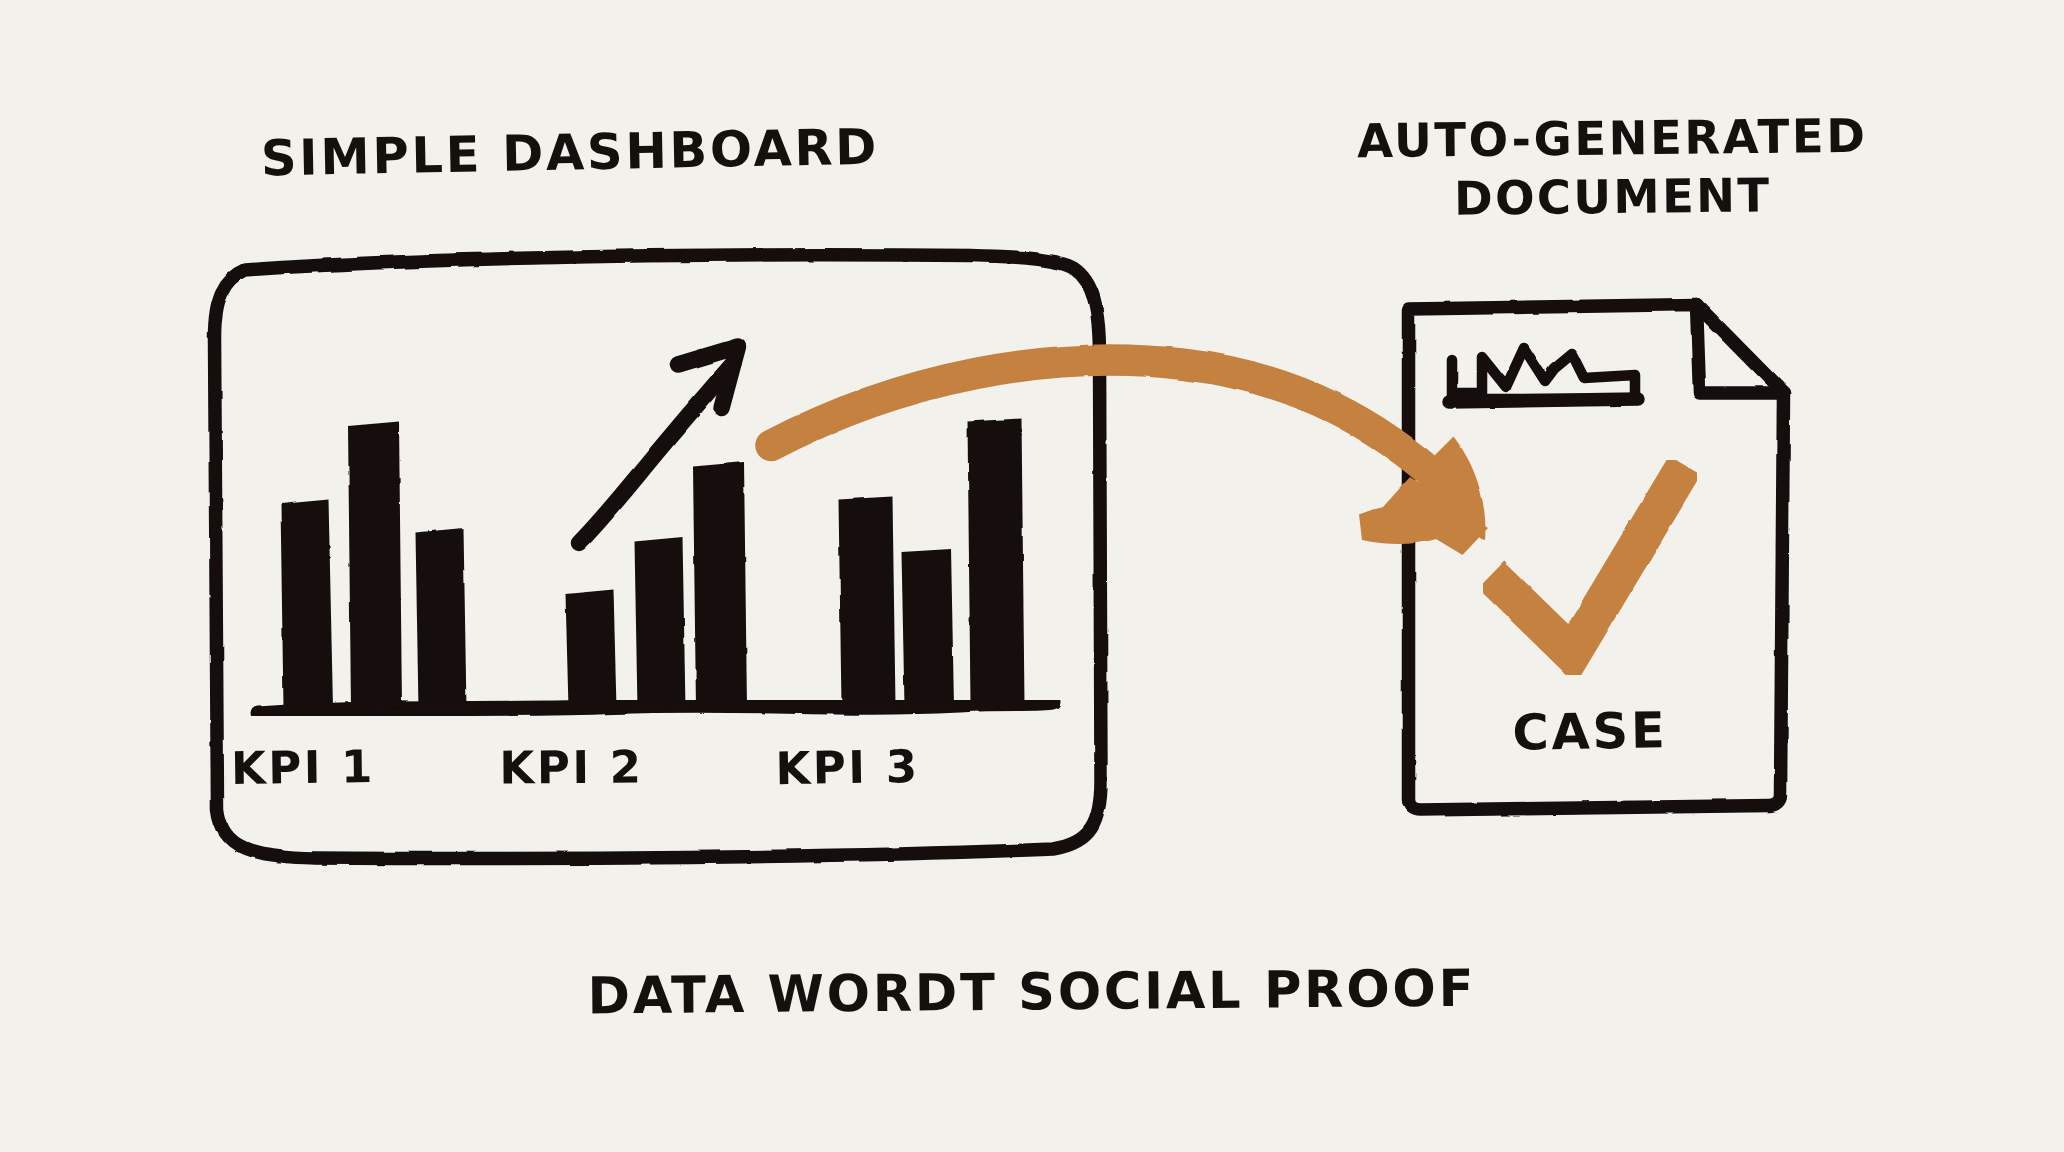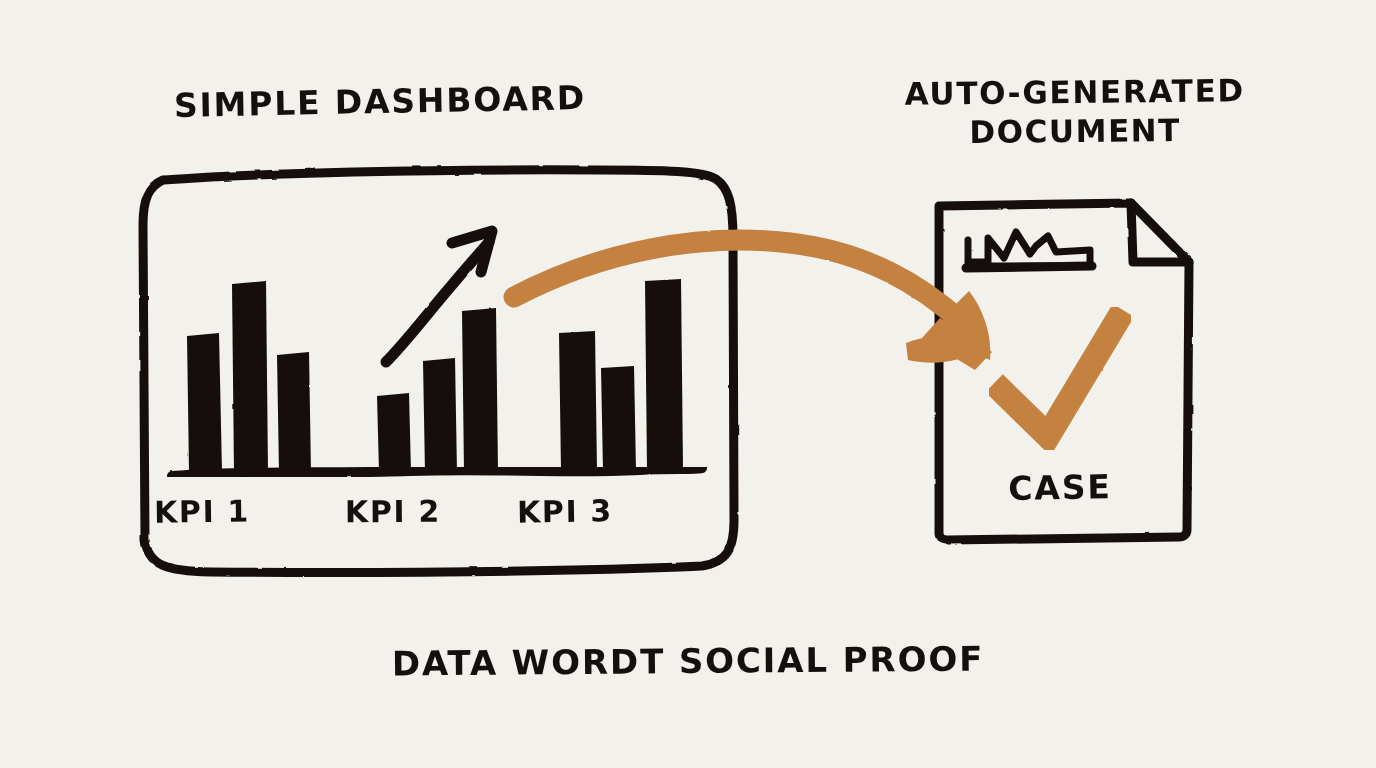--- a/index.html
+++ b/index.html
@@ -69,21 +69,21 @@
     transform: rotate(-0.5deg);
   }
   .kpi-label {
     position: absolute;
     top: 496px;
     font-size: 30px;
     text-align: center;
     width: 150px;
   }
   #kpi-label-0 { left: 127px; transform: rotate(-0.8deg); }
-  #kpi-label-1 { left: 318px; transform: rotate(-0.4deg); }
+  #kpi-label-1 { left: 306px; transform: rotate(-0.4deg); }
   #kpi-label-2 { left: 490px; transform: rotate(-0.9deg); }
   #case-label {
     position: absolute;
     left: 960px;
     top: 470px;
     width: 200px;
     text-align: center;
     font-size: 33px;
     transform: rotate(-1deg);
   }

